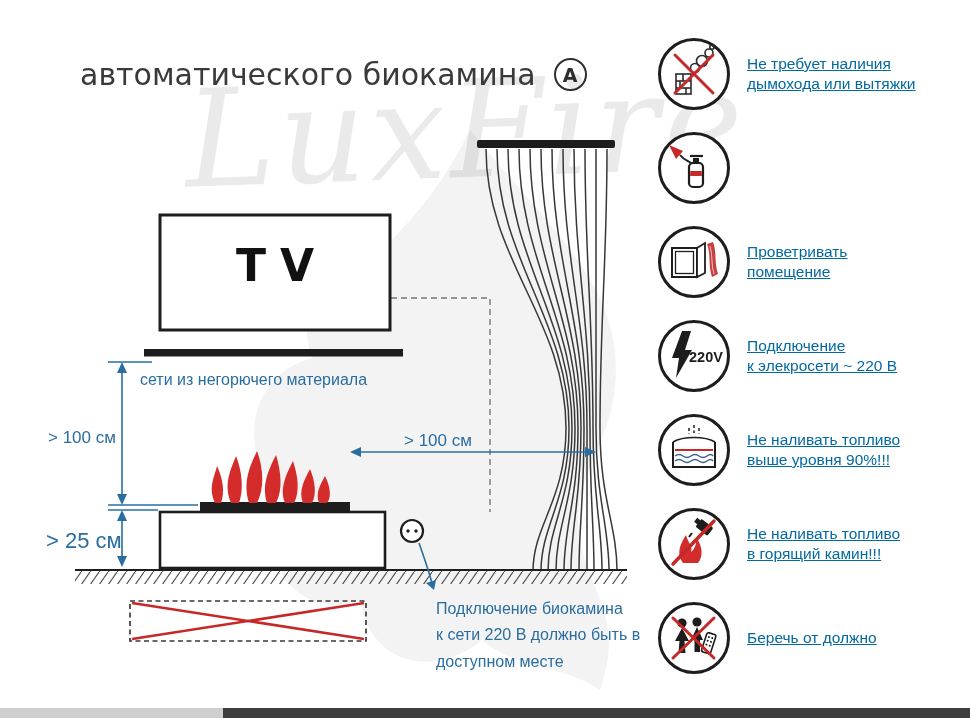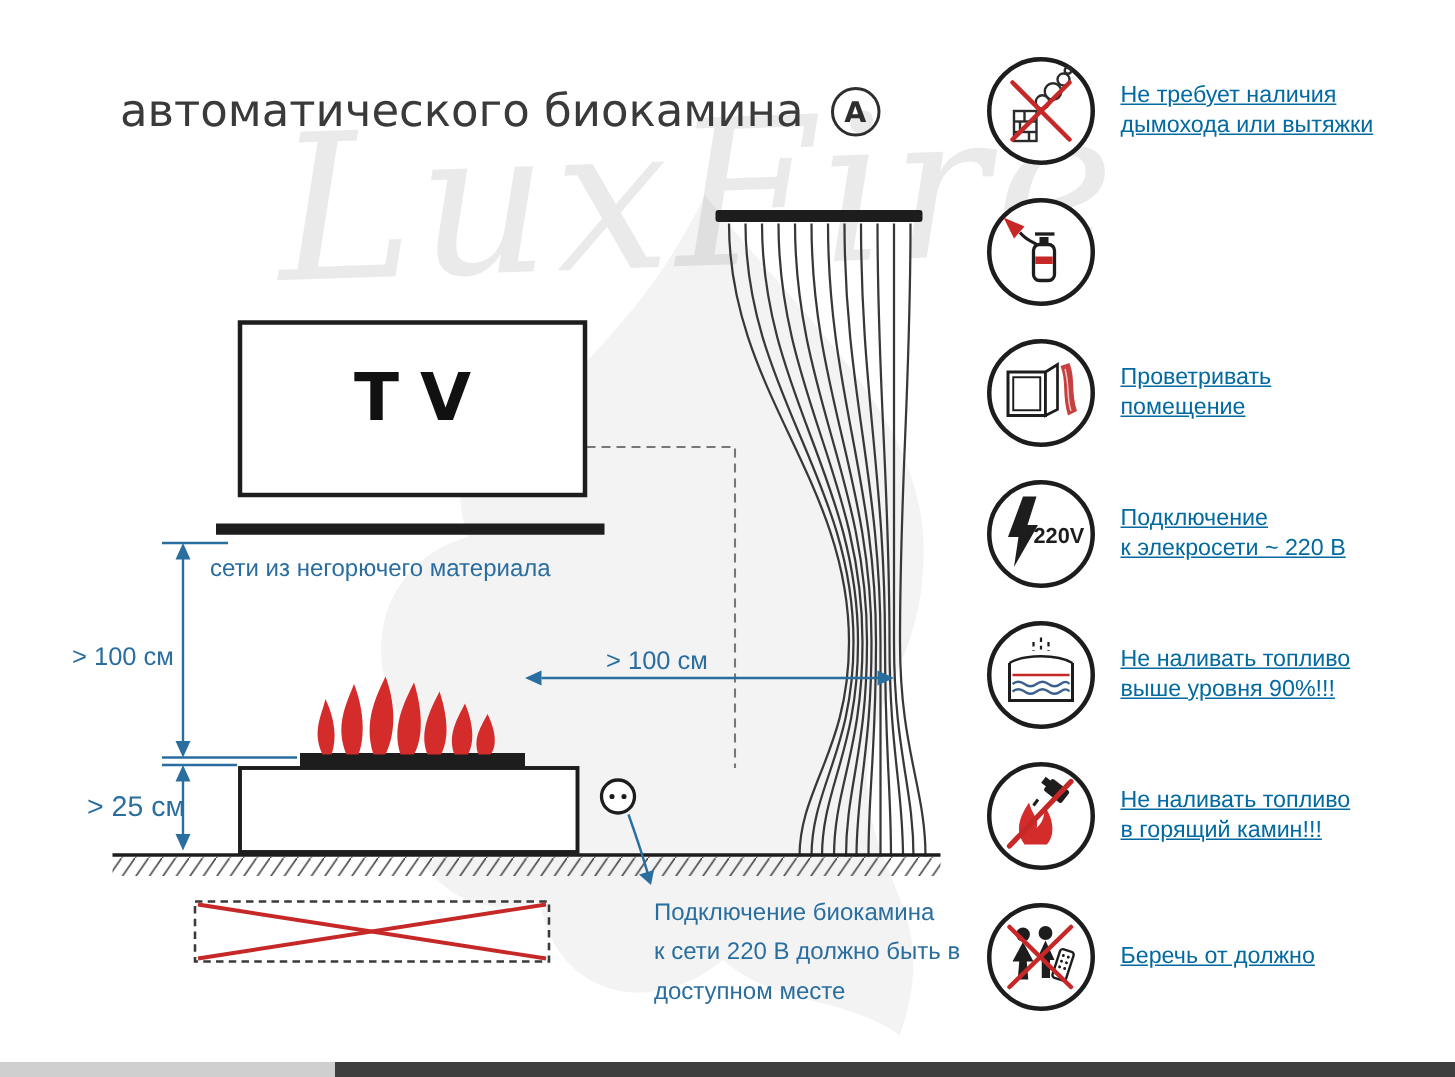--- a/index.html
+++ b/index.html
@@ -26,21 +26,21 @@
              font-size:19px; font-weight:bold; color:#2e2e2e; flex:0 0 33px; }
 
   .tv-label { position:absolute; left:160px; top:215px; width:230px; height:100px;
               display:flex; align-items:center; justify-content:center; z-index:2;
               font-size:44px; font-weight:bold; letter-spacing:14px; padding-left:14px;
               color:#111; font-family:"DejaVu Sans", sans-serif; }
 
   .blue { position:absolute; z-index:2; color:#2a6ea0; }
   .shelf-note  { left:140px; top:371px; font-size:16px; }
   .dim-1 { left:48px;  top:428px; font-size:17px; }
-  .dim-2 { left:58px;  top:528px; font-size:19px; }
+  .dim-2 { left:46px;  top:528px; font-size:22px; }
   .dim-3 { left:404px; top:431px; font-size:17px; }
   .outlet-note { left:393px; top:596px; font-size:16px; line-height:1.65; white-space:pre-line;margin-left:43px; }
 
   
   .rules { position:absolute; left:656px; top:27px; width:312px; z-index:2;
            display:flex; flex-direction:column; }
   .rule { height:94px; display:flex; align-items:center; gap:15px; }
   .rule-icon { width:76px; height:76px; flex:0 0 76px; }
   .rule-text { font-size:15.5px; color:#0369a1; line-height:1.3; white-space:pre-line;text-decoration:underline; }
 

